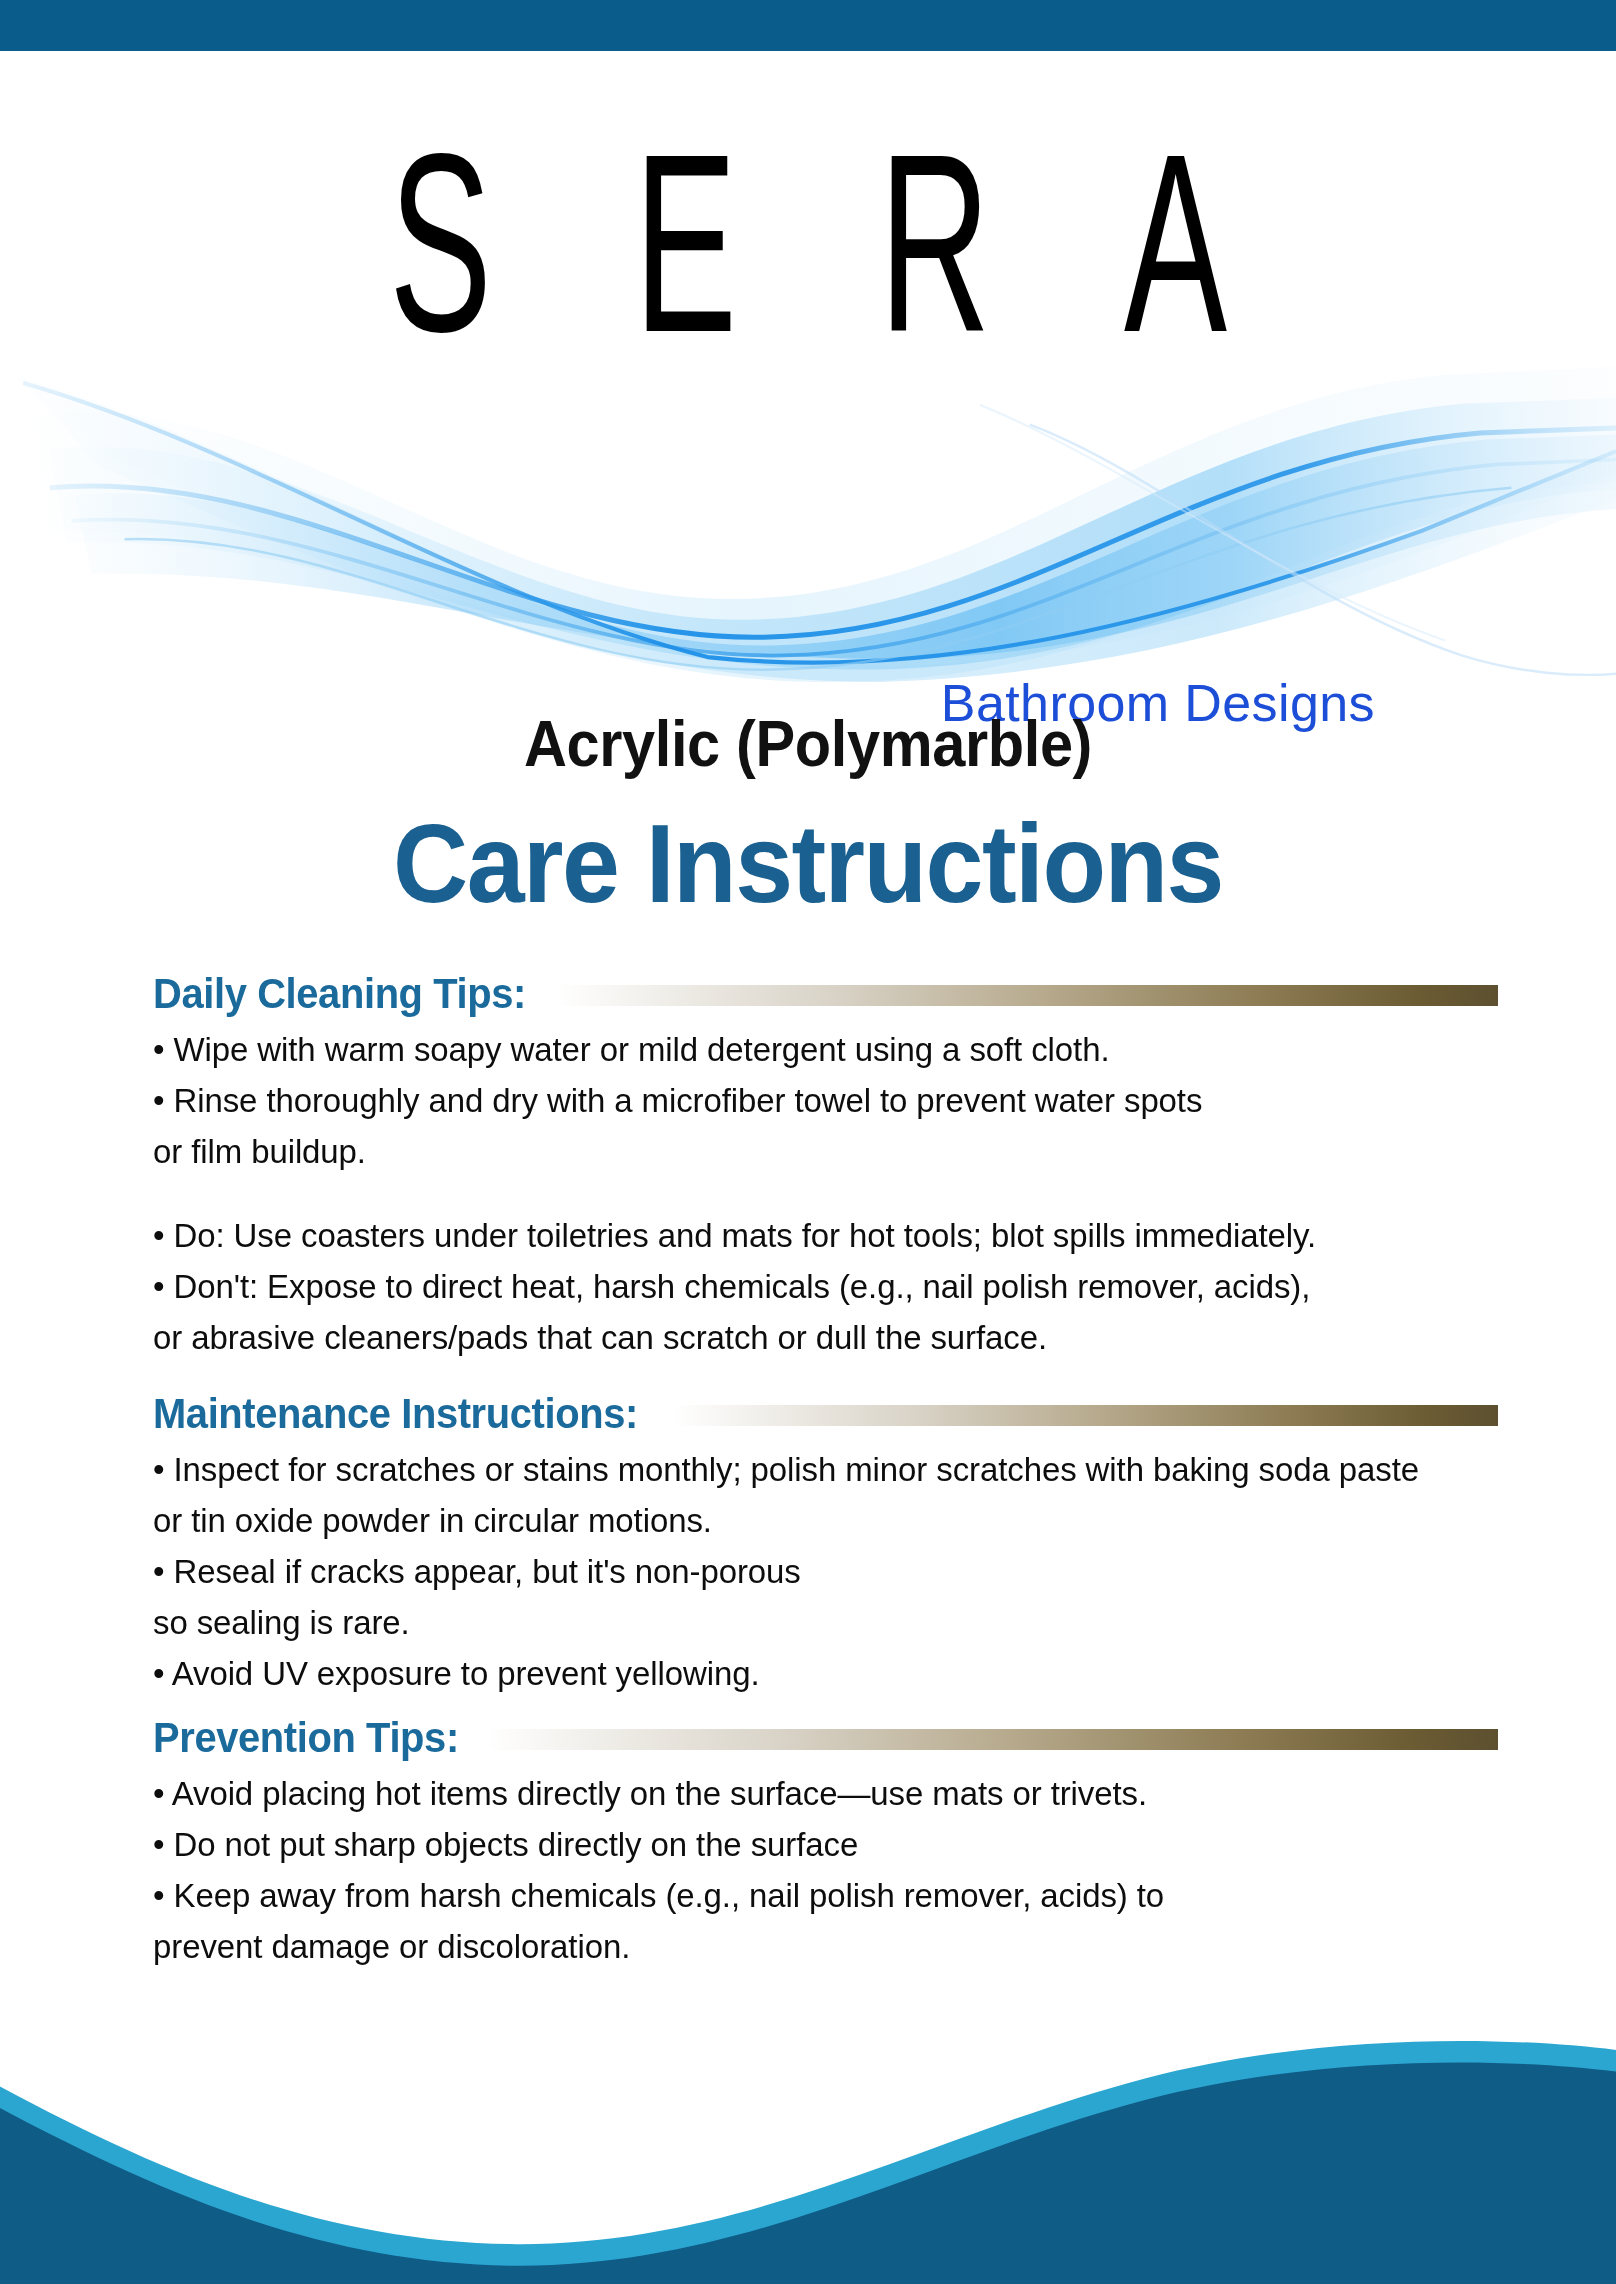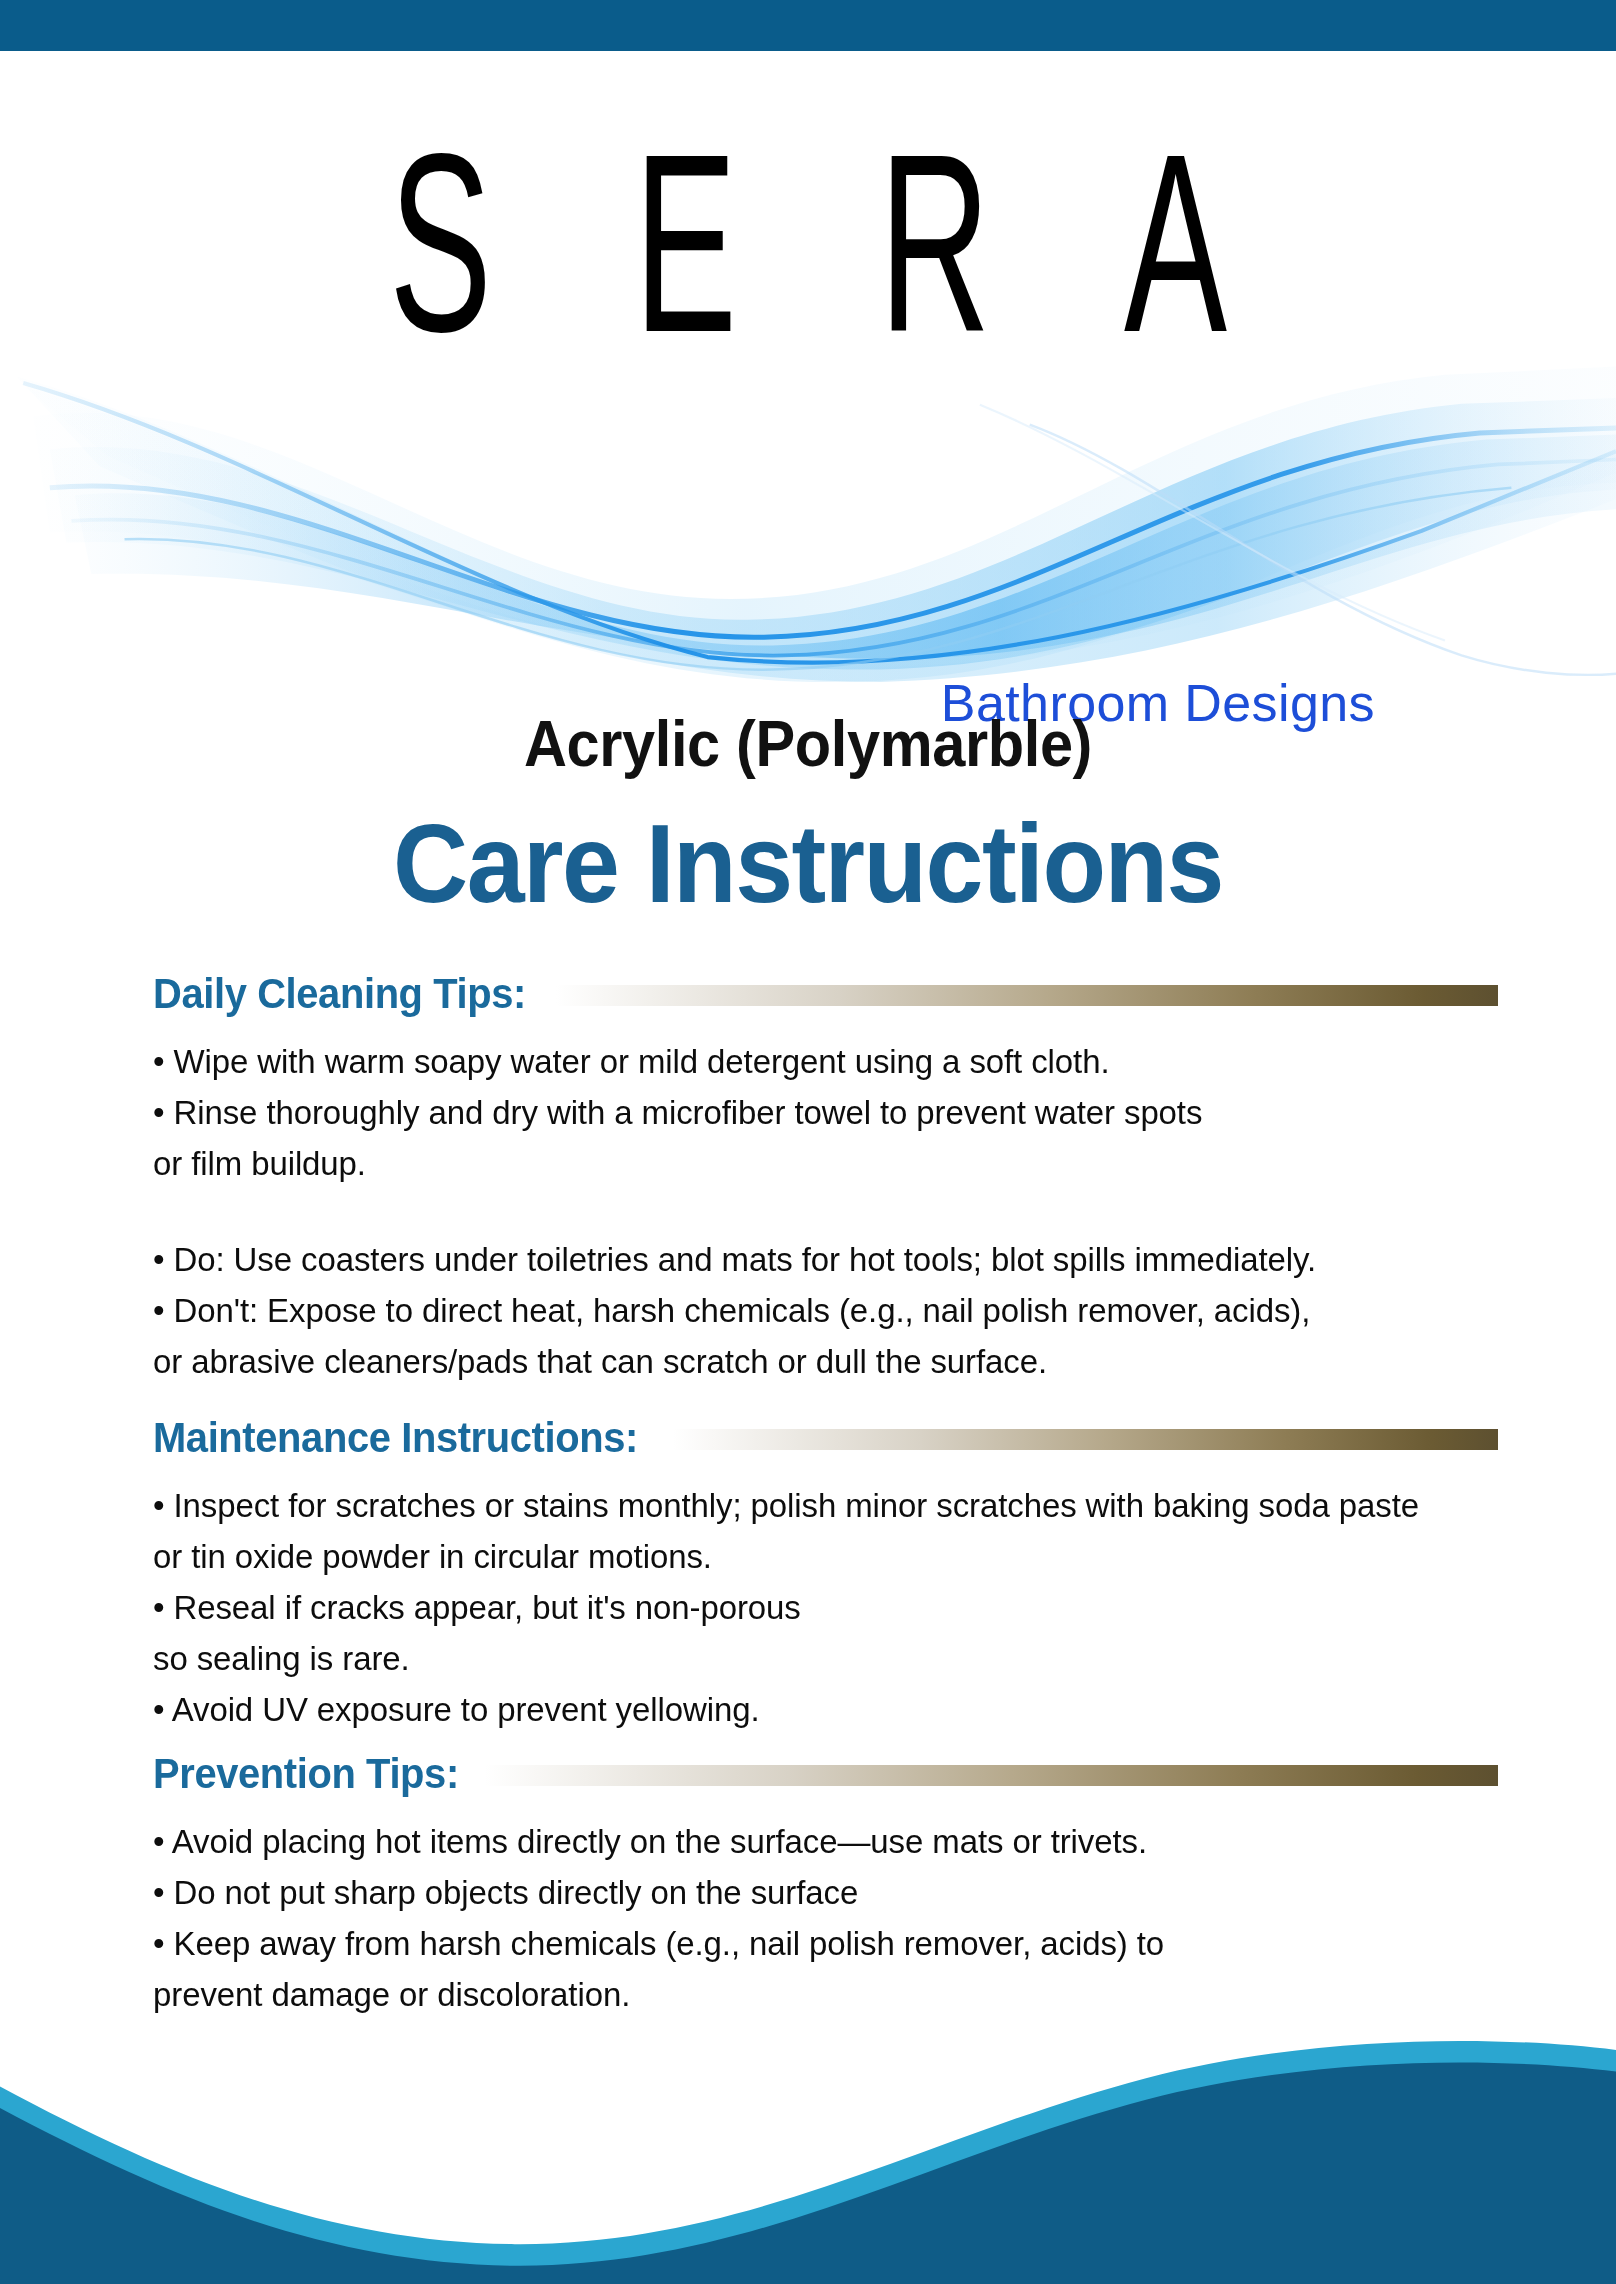--- a/index.html
+++ b/index.html
@@ -123,21 +123,21 @@
     margin-top:3.3px;
     background:linear-gradient(to right,
       #ffffff 0%,
       #f2f0ec 10%,
       #d8d2c6 30%,
       #b6a98c 52%,
       #8e7d55 74%,
       #6b5b33 92%,
       #5d5030 100%);
   }
-  .bullets { margin-top:17px; }
+  .bullets { margin-top:5px; }
   .bullet-line {
     font-size:34px;
     line-height:51px;
     color:#0d0d0d;
     font-weight:400;
     letter-spacing:-0.1px;
     white-space:nowrap;
     transform:scaleX(0.97);
     transform-origin:0 50%;
   }

